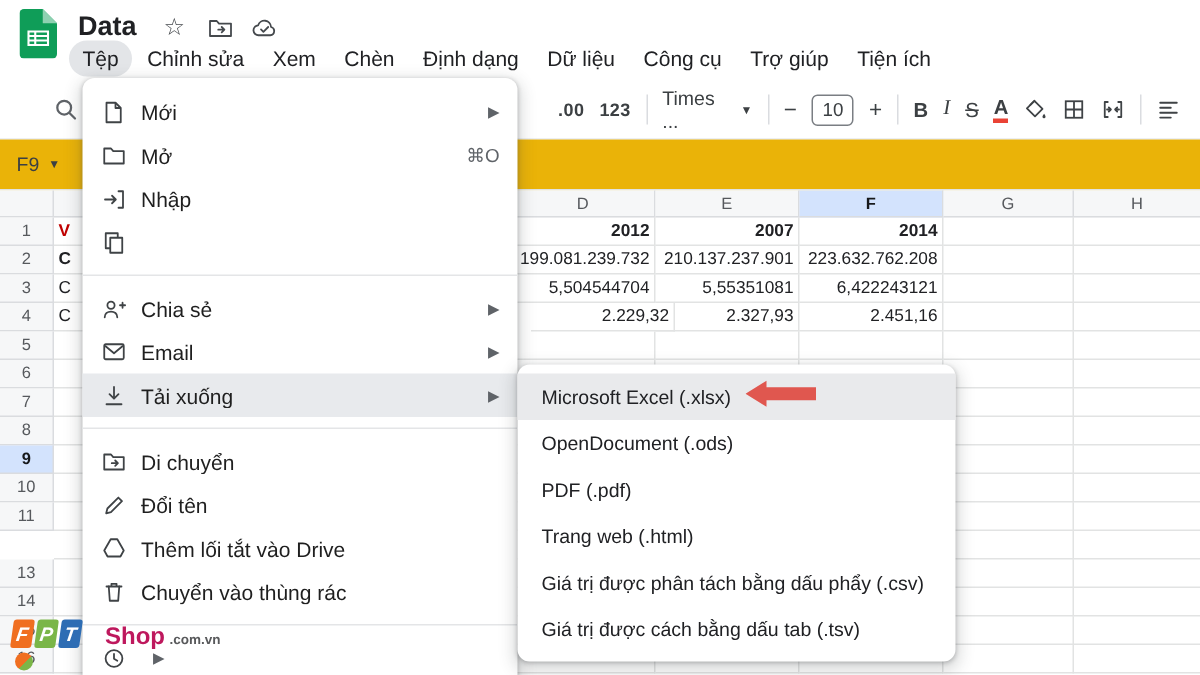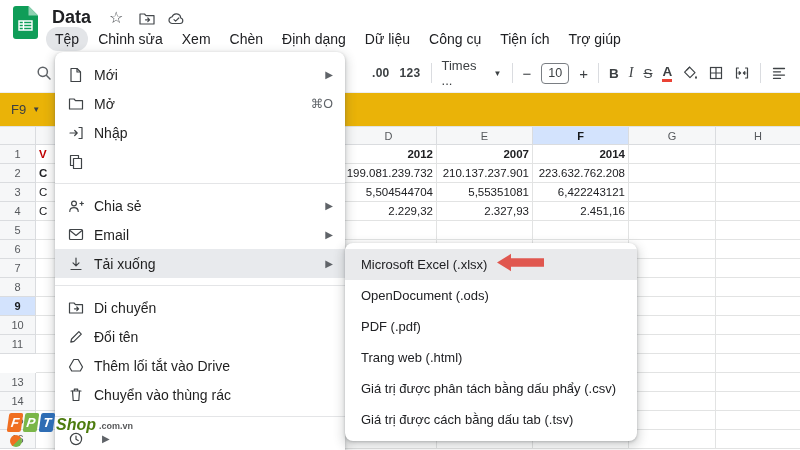--- a/index.html
+++ b/index.html
@@ -69,21 +69,21 @@
   .smi{height:31px;display:flex;align-items:center;padding:0 16px;font-size:13px;white-space:nowrap;cursor:default}
   .smi.hl{background:#e9eaec}
 
   .arrow-ann{position:absolute;left:497px;top:253px;z-index:50}
 
   
   .watermark{position:absolute;left:8px;top:413px;z-index:60;display:flex;align-items:flex-end;gap:3px}
   .fpl{display:inline-block;width:14px;height:19px;color:#fff;font-weight:700;font-style:italic;font-size:13px;
        text-align:center;line-height:19px;border-radius:2px;transform:skewX(-8deg);margin-right:-1px}
   .fpl.f{background:#f06f21}.fpl.p{background:#7ab648}.fpl.t{background:#2e6db4}
-  .wshop{color:#4d7c0f;font-weight:700;font-style:italic;font-size:16px;line-height:15px;margin-left:0}
+  .wshop{color:#be185d;font-weight:700;font-size:16px;line-height:15px;margin-left:14px}
   .wdom{color:#58595b;font-size:9px;font-weight:700;line-height:11px}
   .wbadge{position:absolute;left:10px;top:435px;width:12px;height:12px;border-radius:50%;z-index:60;
           background:linear-gradient(135deg,#f06f21 55%,#7ab648 55%)}
 </style>
 </head>
 <body>
 
 <div>
   <span class="logo">
     <svg width="25" height="33" viewBox="0 0 25 33">
@@ -108,22 +108,22 @@
   </span>
 
   <div class="menubar">
     <div class="mb-item active">Tệp</div>
     <div class="mb-item">Chỉnh sửa</div>
     <div class="mb-item">Xem</div>
     <div class="mb-item">Chèn</div>
     <div class="mb-item">Định dạng</div>
     <div class="mb-item">Dữ liệu</div>
     <div class="mb-item">Công cụ</div>
+    <div class="mb-item">Trợ giúp</div>
     <div class="mb-item">Tiện ích</div>
-    <div class="mb-item">Trợ giúp</div>
   </div>
 </div>
 
 <span class="search-ic">
   <svg width="16" height="16" viewBox="0 0 16 16" fill="none" stroke="#5f6368" stroke-width="1.5" stroke-linecap="round">
     <circle cx="6.8" cy="6.8" r="4.6"></circle>
       <path d="M10.3 10.3 14 14"></path>
   </svg>
 </span>
 
@@ -212,21 +212,21 @@
     <div class="gc" style="left: 240px; top: 56px; width: 101px; height: 19px;"></div>
     <div class="gc r" style="left: 341px; top: 56px; width: 96px; height: 19px;">5,504544704</div>
     <div class="gc r" style="left: 437px; top: 56px; width: 96px; height: 19px;">5,55351081</div>
     <div class="gc r" style="left: 533px; top: 56px; width: 96px; height: 19px;">6,422243121</div>
     <div class="gc" style="left: 629px; top: 56px; width: 87px; height: 19px;"></div>
     <div class="gc" style="left: 716px; top: 56px; width: 85px; height: 19px;"></div>
     <div class="gr" style="left: 0px; top: 75px; width: 36px; height: 19px;">4</div>
     <div class="gc l" style="left: 36px; top: 75px; width: 102px; height: 19px;">C</div>
     <div class="gc" style="left: 138px; top: 75px; width: 102px; height: 19px;"></div>
     <div class="gc" style="left: 240px; top: 75px; width: 101px; height: 19px;"></div>
-    <div class="gc r" style="left: 341px; top: 75px; width: 96px; height: 19px;">2.229,32</div>
+    <div class="gc r" style="left: 354px; top: 75px; width: 96px; height: 19px;">2.229,32</div>
     <div class="gc r" style="left: 437px; top: 75px; width: 96px; height: 19px;">2.327,93</div>
     <div class="gc r" style="left: 533px; top: 75px; width: 96px; height: 19px;">2.451,16</div>
     <div class="gc" style="left: 629px; top: 75px; width: 87px; height: 19px;"></div>
     <div class="gc" style="left: 716px; top: 75px; width: 85px; height: 19px;"></div>
     <div class="gr" style="left: 0px; top: 94px; width: 36px; height: 19px;">5</div>
     <div class="gc" style="left: 36px; top: 94px; width: 102px; height: 19px;"></div>
     <div class="gc" style="left: 138px; top: 94px; width: 102px; height: 19px;"></div>
     <div class="gc" style="left: 240px; top: 94px; width: 101px; height: 19px;"></div>
     <div class="gc" style="left: 341px; top: 94px; width: 96px; height: 19px;"></div>
     <div class="gc" style="left: 437px; top: 94px; width: 96px; height: 19px;"></div>

